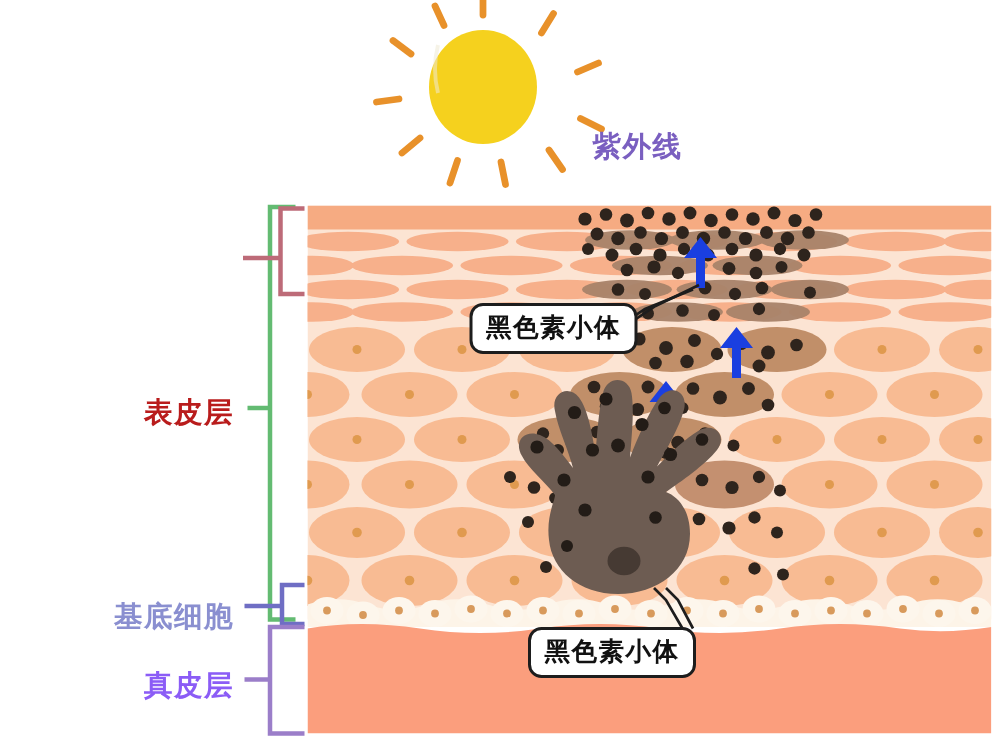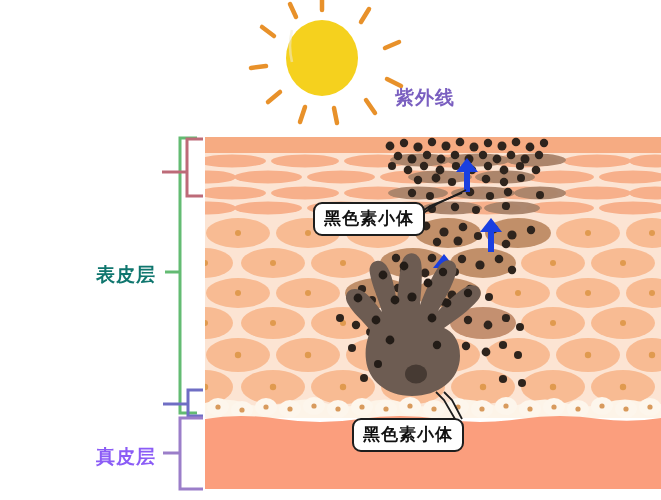--- a/index.html
+++ b/index.html
@@ -28,21 +28,21 @@
   .layer-label {
     position: absolute;
     font-weight: bold;
     font-size: 19px;
     letter-spacing: 1px;
     white-space: nowrap;
     text-align: right;
     user-select: none;
   }
   #label-cornified { right: 505px; top: 163px; color: #c4757f; }
-  #label-epidermis { right: 505px; top: 262px; color: #0f766e; }
+  #label-epidermis { right: 505px; top: 262px; color: #b91c1c; }
   #label-basal     { right: 505px; top: 398px; color: #8a8fd0; }
   #label-dermis    { right: 505px; top: 444px; color: #8b5cf6; }
 
   #label-uv {
     position: absolute;
     left: 395px;
     top: 85px;
     font-size: 19px;
     font-weight: bold;
     letter-spacing: 1px;
@@ -495,20 +495,21 @@
       <line x1="188" y1="404" x2="163" y2="404"></line>
     </g>
 
     <g stroke="#9b7ec9" stroke-width="3" fill="none">
       <path d="M203 418 L180 418 L180 489 L203 489"></path>
       <line x1="180" y1="453" x2="163" y2="453"></line>
     </g>
   </svg>
 
   <div class="layer-label" id="label-epidermis">表皮层</div>
+  <div class="layer-label" id="label-basal">基底细胞</div>
   <div class="layer-label" id="label-dermis">真皮层</div>
 
   <div id="label-uv">紫外线</div>
 
   <div class="callout" id="callout-melanosome">黑色素小体</div>
   <div class="callout" id="callout-melanocyte">黑色素小体</div>
 
 </div>
 
 </body></html>

